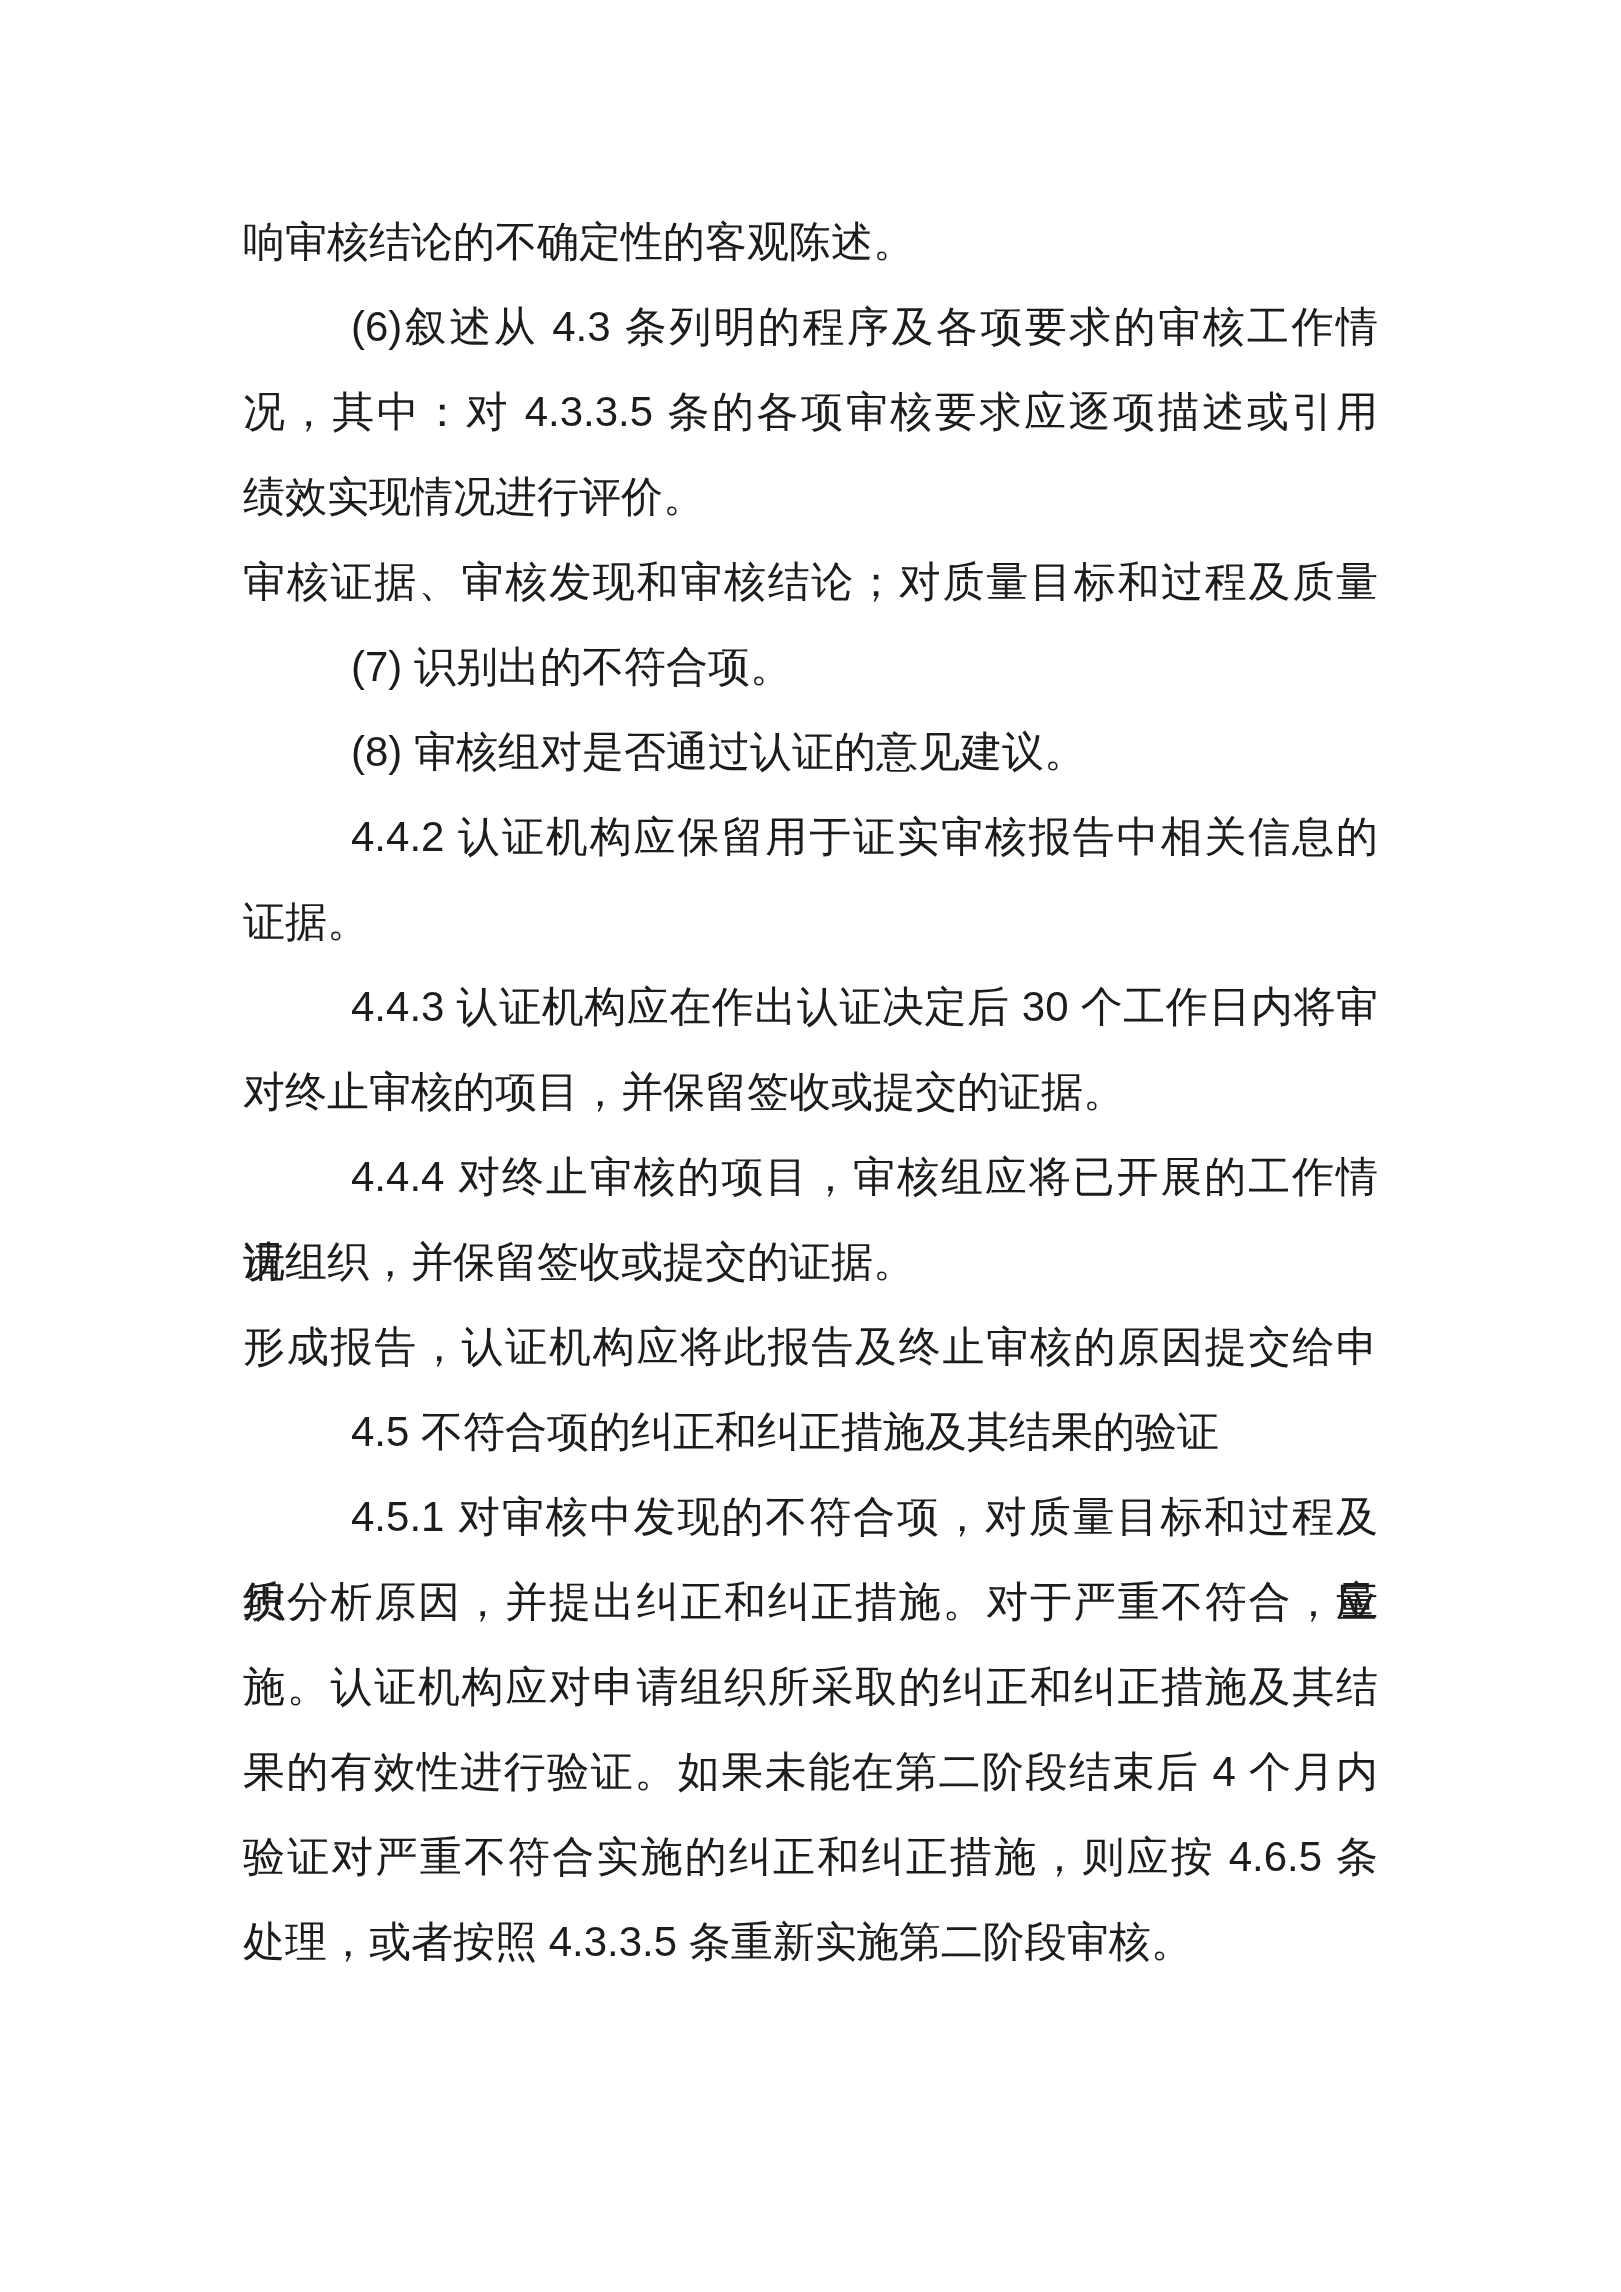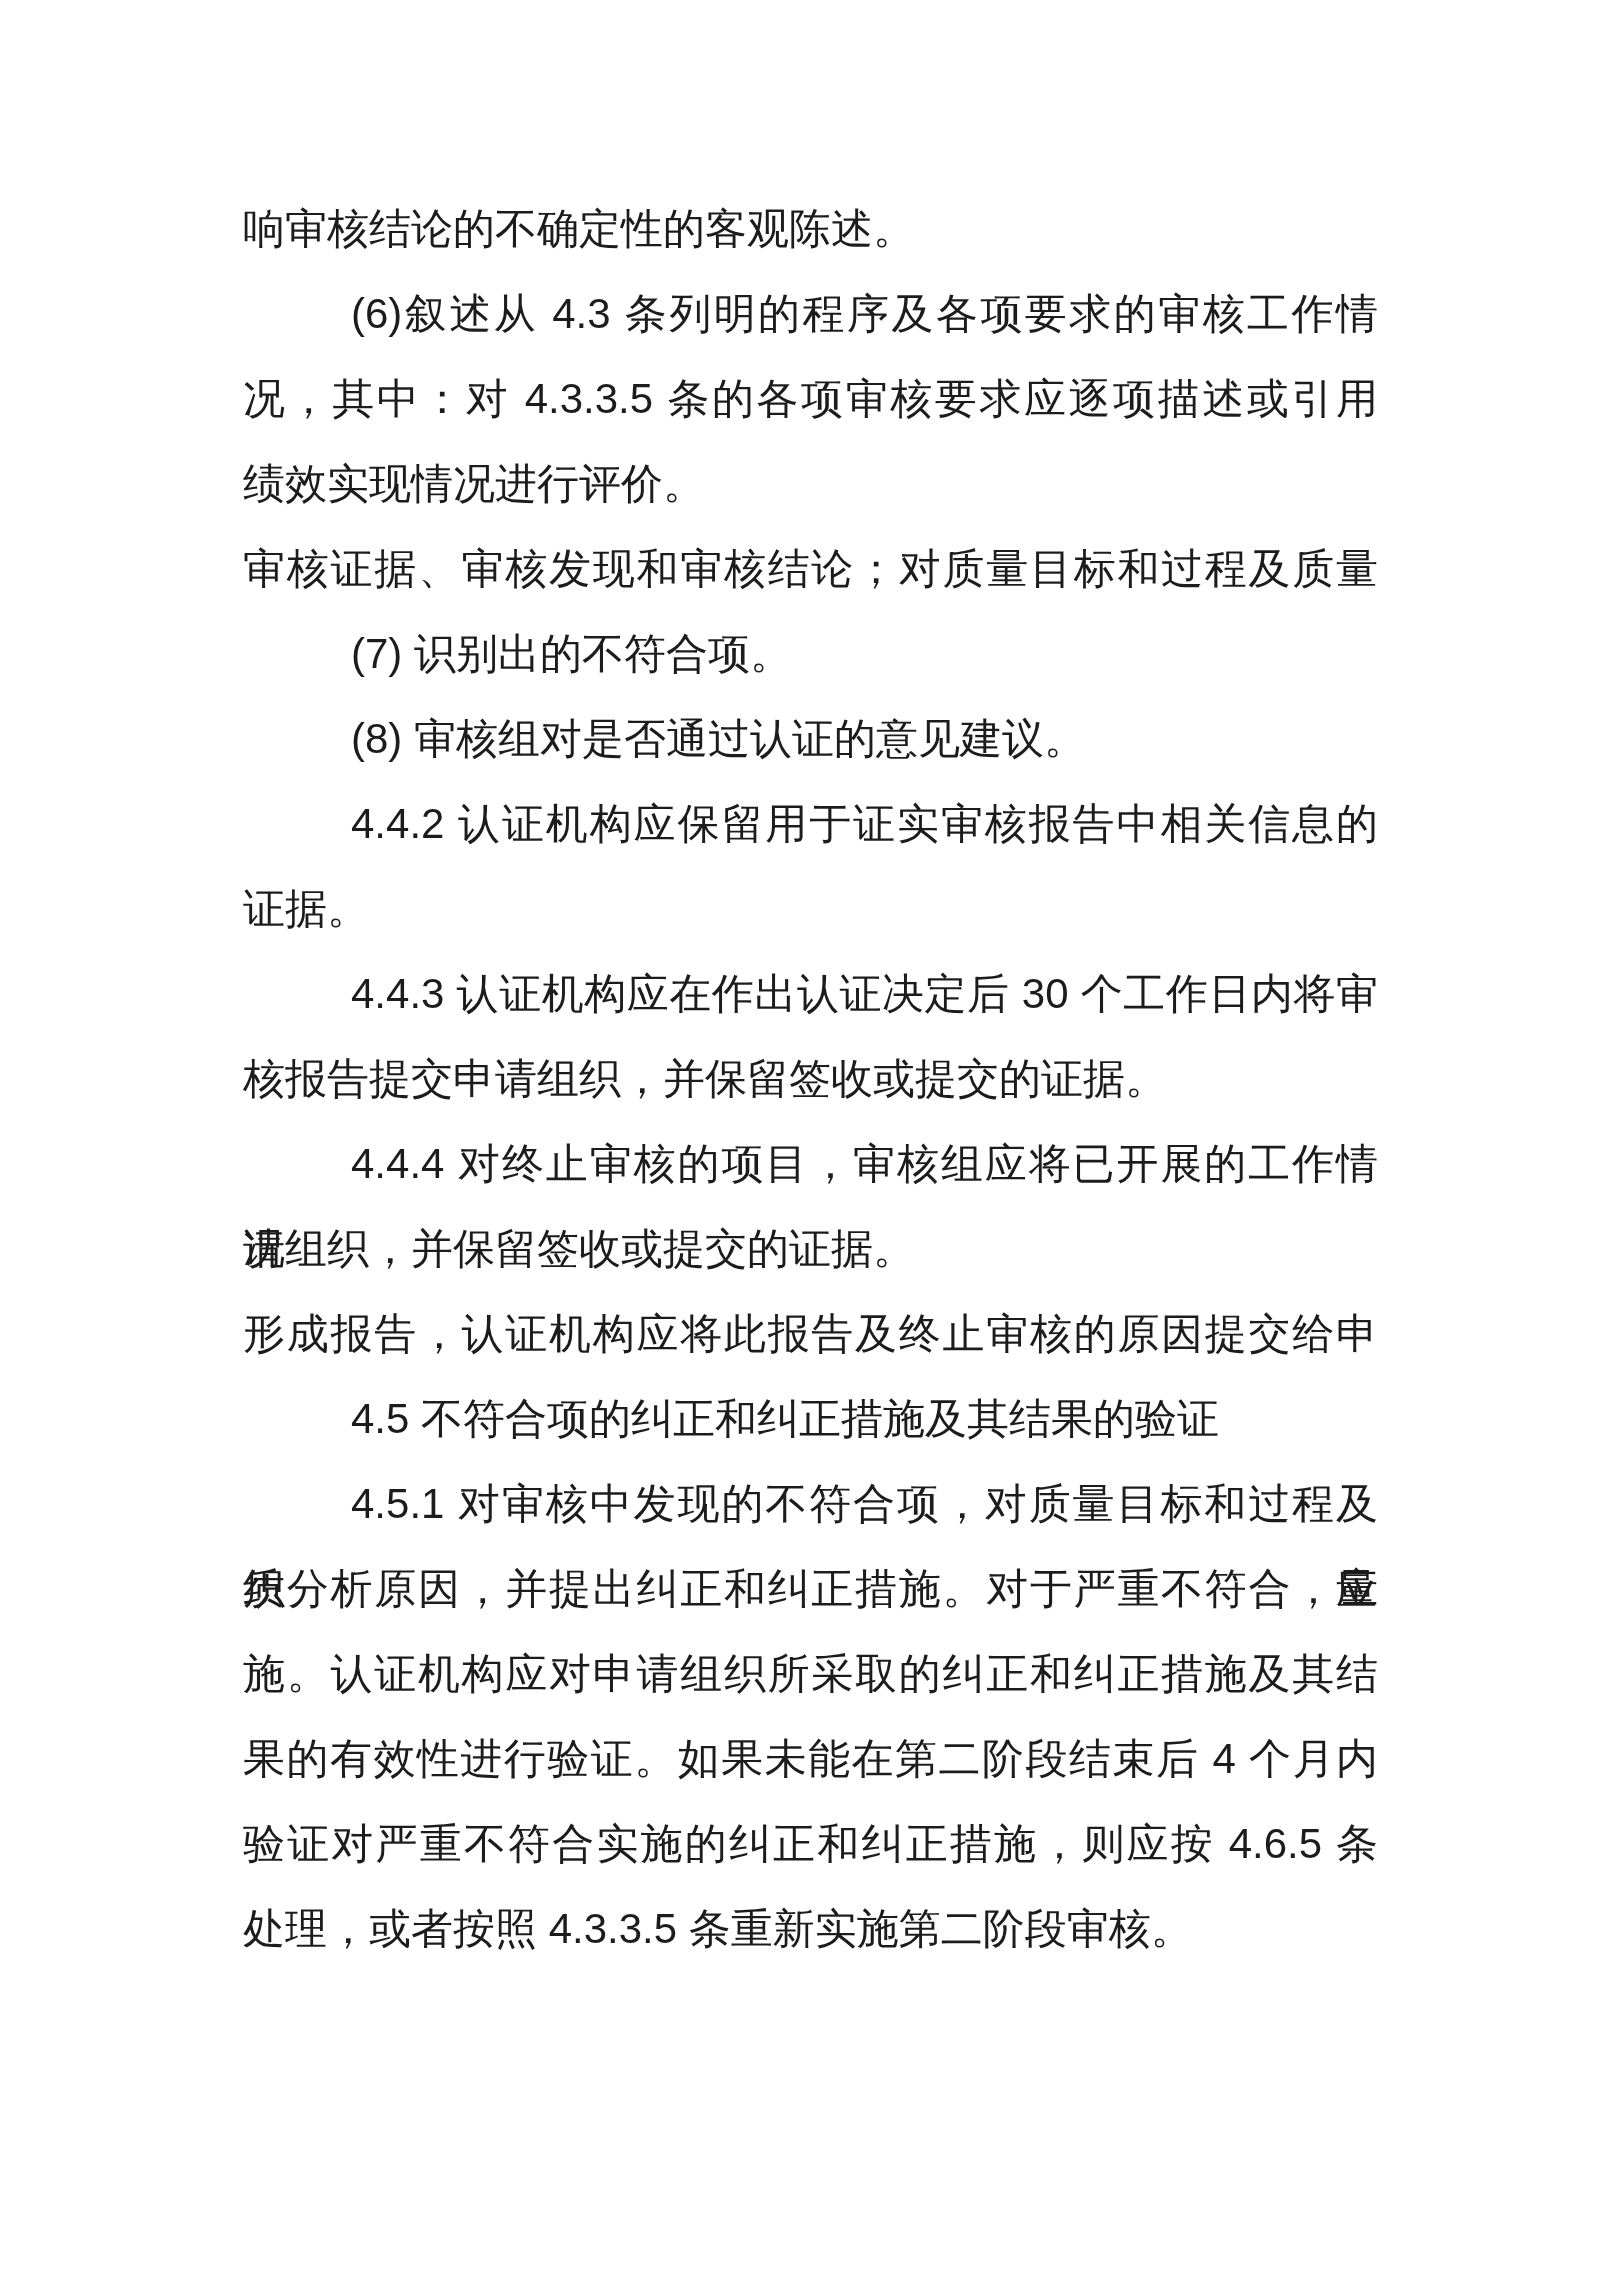--- a/index.html
+++ b/index.html
@@ -18,21 +18,21 @@
     position: absolute;
     left: 0;
     top: 0;
     width: 1621px;
     height: 2293px;
     background: #ffffff;
   }
   .text-block {
     position: absolute;
     left: 243px;
-    top: 186px;
+    top: 199px;
     width: 1135px;
     color: #1c1c1c;
   }
   .line {
     height: 85px;
     line-height: 85px;
     font-size: 42px;
     white-space: nowrap;
     text-align: left;
   }
@@ -54,21 +54,21 @@
       <div class="line">响审核结论的不确定性的客观陈述。</div>
       <div class="line indent justify">(6)叙述从 4.3 条列明的程序及各项要求的审核工作情</div>
       <div class="line justify">况，其中：对 4.3.3.5 条的各项审核要求应逐项描述或引用</div>
       <div class="line">绩效实现情况进行评价。</div>
       <div class="line justify">审核证据、审核发现和审核结论；对质量目标和过程及质量</div>
       <div class="line indent">(7) 识别出的不符合项。</div>
       <div class="line indent">(8) 审核组对是否通过认证的意见建议。</div>
       <div class="line indent justify">4.4.2 认证机构应保留用于证实审核报告中相关信息的</div>
       <div class="line">证据。</div>
       <div class="line indent justify">4.4.3 认证机构应在作出认证决定后 30 个工作日内将审</div>
-      <div class="line">核报告提交申请组织，并保留签收或提交的证据。</div>
+      <div class="line">对终止审核的项目，并保留签收或提交的证据。</div>
       <div class="line indent justify">4.4.4 对终止审核的项目，审核组应将已开展的工作情况</div>
       <div class="line">请组织，并保留签收或提交的证据。</div>
       <div class="line justify">形成报告，认证机构应将此报告及终止审核的原因提交给申</div>
       <div class="line indent">4.5 不符合项的纠正和纠正措施及其结果的验证</div>
       <div class="line indent justify">4.5.1 对审核中发现的不符合项，对质量目标和过程及质量</div>
       <div class="line justify">织分析原因，并提出纠正和纠正措施。对于严重不符合，应</div>
       <div class="line justify">施。认证机构应对申请组织所采取的纠正和纠正措施及其结</div>
       <div class="line justify">果的有效性进行验证。如果未能在第二阶段结束后 4 个月内</div>
       <div class="line justify">验证对严重不符合实施的纠正和纠正措施，则应按 4.6.5 条</div>
       <div class="line">处理，或者按照 4.3.3.5 条重新实施第二阶段审核。</div>

